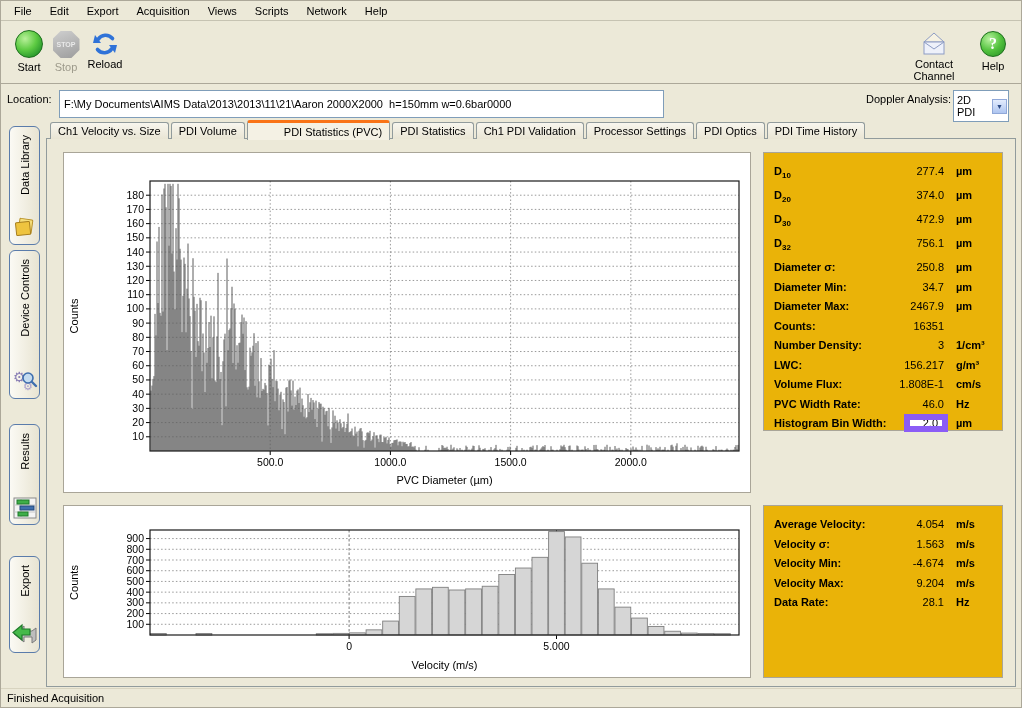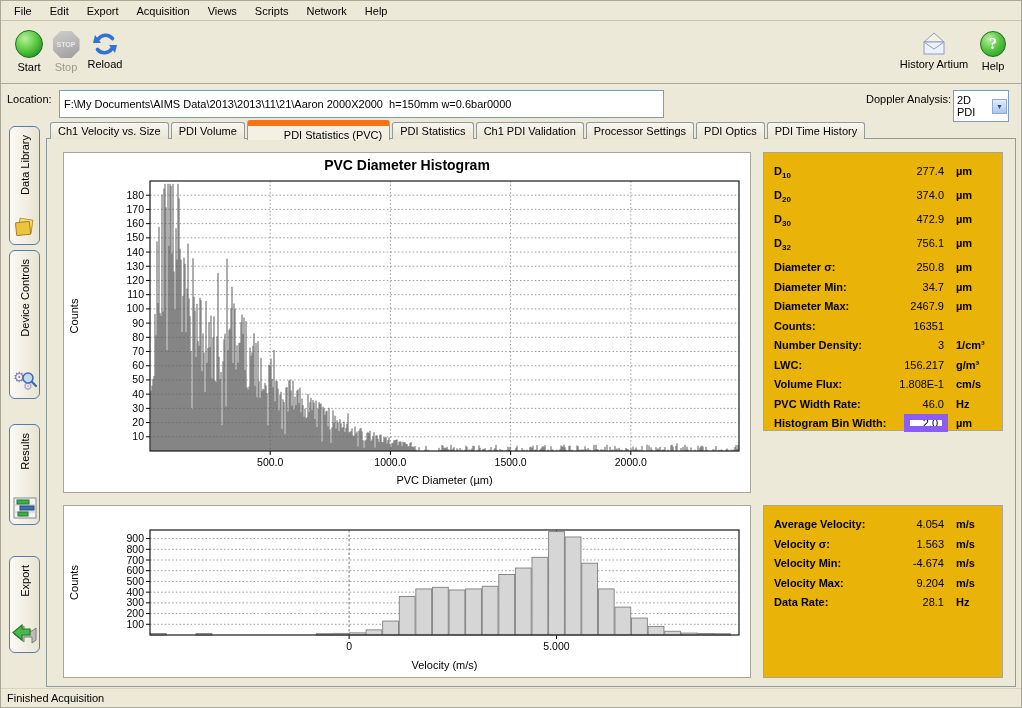--- a/index.html
+++ b/index.html
@@ -46,21 +46,21 @@
     align-items:center; justify-content:space-between; padding:8px 0 5px 0; cursor:pointer; }
   .side-label { writing-mode:vertical-rl; transform:rotate(180deg); white-space:nowrap; font-size:11px; }
   .side-icon { height:26px; display:flex; align-items:flex-end; justify-content:center; }
 
   
   #main-panel { position:absolute; left:45px; top:137px; width:970px; height:549px;
     background:#ece9d8; border:1px solid #919b9c; }
   #tabbar { position:absolute; left:49px; top:119px; height:19px; display:flex; align-items:flex-end; z-index:3; }
   .tab { height:17px; line-height:16px; padding:0 7px; margin-right:2px; border:1px solid #919b9c; border-bottom:none;
     border-radius:3px 3px 0 0; background:linear-gradient(#f8f6ee,#e9e5d4); white-space:nowrap; cursor:pointer; }
-  .tab.active { height:20px; line-height:18px; background:#f4f1e4; border-top:6px solid #f97316; position:relative; top:1px;padding-left:36px; }
+  .tab.active { height:20px; line-height:18px; background:#f4f1e4; border-top:3px solid #f97316; position:relative; top:1px;padding-left:36px; }
 
   
   .chart-panel { position:absolute; background:#fff; border:1px solid #a9a598; }
   .chart-title { position:absolute; left:0; top:4px; width:100%; text-align:center; font-weight:bold;
     font-size:14px; font-family:"Liberation Sans",sans-serif; }
   .chart-svg { position:absolute; left:0; }
 
   
   .stats-panel { position:absolute; background:#eab308; border:1px solid #a9a598; }
   .stat-row { position:relative; }
@@ -114,21 +114,21 @@
       <span class="tool-label" style="margin-top:-2px;">Reload</span>
     </div>
     <div class="tool-btn" style="left:893px; top:8px; width:80px;">
       <span>
         <svg width="32" height="27" viewBox="0 0 32 27">
           <polygon points="6,12 16,3 26,12" fill="#f6f2e2" stroke="#8d9cc4" stroke-width="1"></polygon>
           <rect x="6" y="12" width="20" height="12" fill="#eef1fa" stroke="#8d9cc4" stroke-width="1"></rect>
           <polyline points="6,12 16,19 26,12" fill="none" stroke="#8d9cc4" stroke-width="1"></polyline>
         </svg>
       </span>
-      <span class="tool-label" style="margin-top:-1px;">History Artium</span>
+      <span class="tool-label" style="margin-top:-1px;">Contact Channel</span>
     </div>
     <div class="tool-btn" style="left:975px; top:9px; width:34px;">
       <div class="icon-help">
           <span>?</span>
         </div>
       <span class="tool-label">Help</span>
     </div>
   </div>
 
   <div id="locbar">
@@ -193,21 +193,20 @@
       <span class="tab active">PDI Statistics (PVC)</span>
       <span class="tab">PDI Statistics</span>
       <span class="tab">Ch1 PDI Validation</span>
       <span class="tab">Processor Settings</span>
       <span class="tab">PDI Optics</span>
       <span class="tab">PDI Time History</span>
     </div>
   <div id="main-panel"></div>
 
   <div class="chart-panel" style="left:62px; top:151px; width:688px; height:341px;">
-    <div class="chart-title">PVC Diameter Histogram</div>
     <svg id="chart1" class="chart-svg" style="top:22px;" width="686" height="317">
         <line x1="86" y1="261.7894736842105" x2="675" y2="261.7894736842105" stroke="#555" stroke-width="0.6" stroke-dasharray="1.5 2.2"></line>
         <line x1="82" y1="261.7894736842105" x2="86" y2="261.7894736842105" stroke="#000" stroke-width="1"></line>
         <text x="80" y="265.2894736842105" text-anchor="end" font-size="10.5">10</text>
         <line x1="86" y1="247.57894736842104" x2="675" y2="247.57894736842104" stroke="#555" stroke-width="0.6" stroke-dasharray="1.5 2.2"></line>
         <line x1="82" y1="247.57894736842104" x2="86" y2="247.57894736842104" stroke="#000" stroke-width="1"></line>
         <text x="80" y="251.07894736842104" text-anchor="end" font-size="10.5">20</text>
         <line x1="86" y1="233.3684210526316" x2="675" y2="233.3684210526316" stroke="#555" stroke-width="0.6" stroke-dasharray="1.5 2.2"></line>
         <line x1="82" y1="233.3684210526316" x2="86" y2="233.3684210526316" stroke="#000" stroke-width="1"></line>
         <text x="80" y="236.8684210526316" text-anchor="end" font-size="10.5">30</text>

